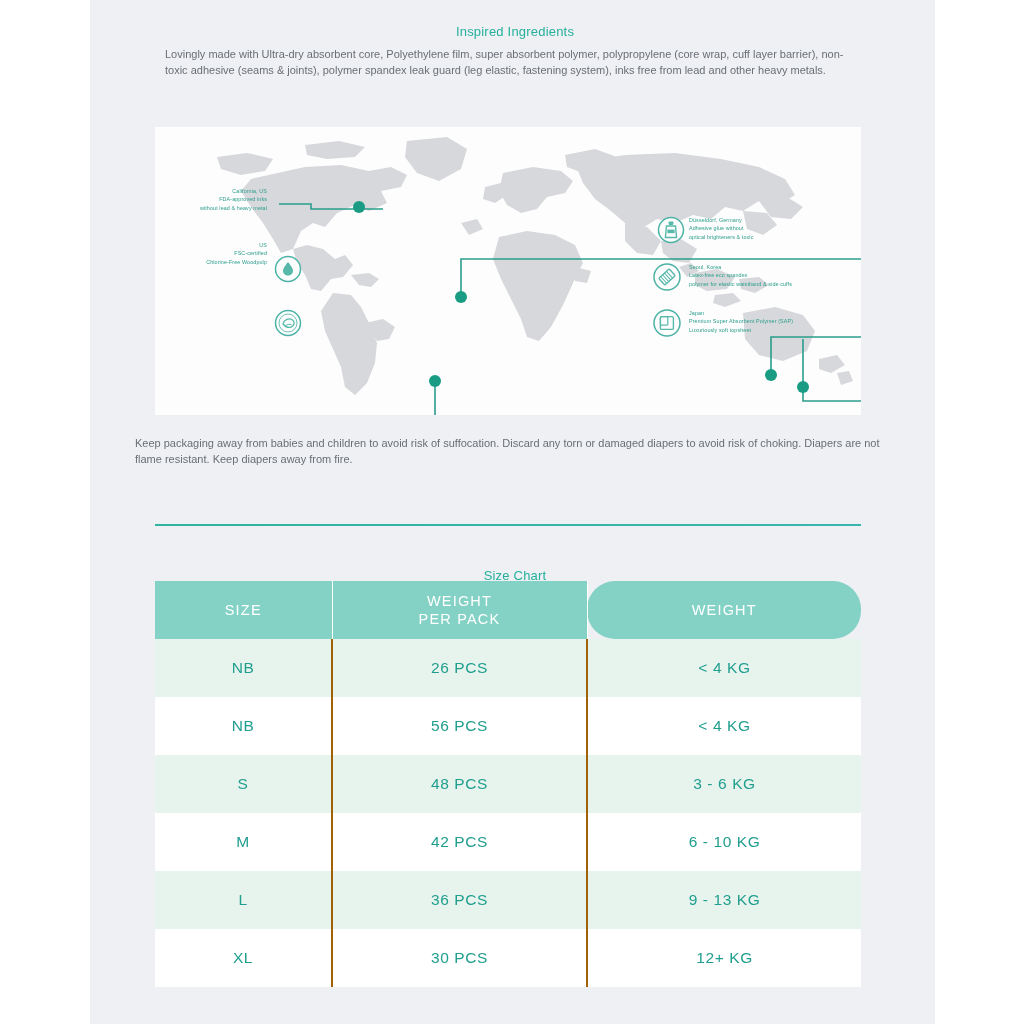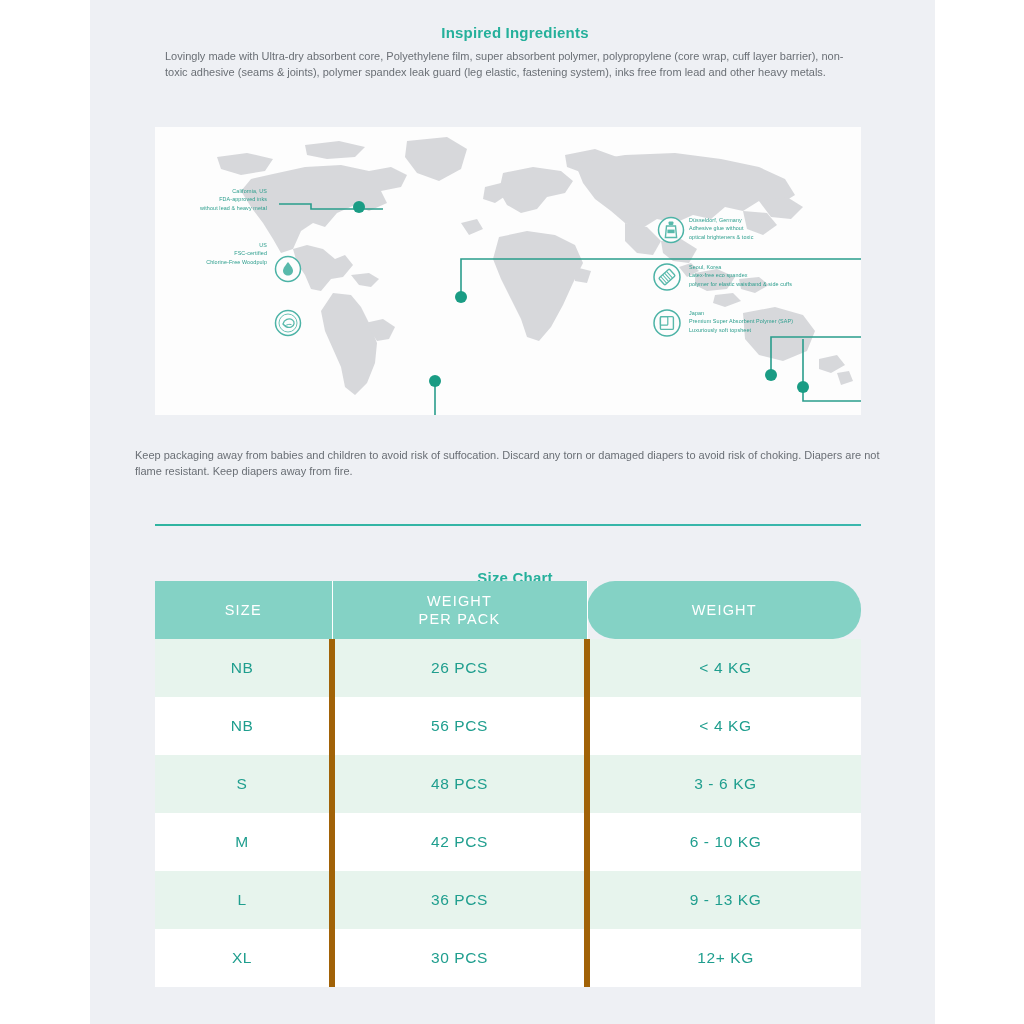--- a/index.html
+++ b/index.html
@@ -15,22 +15,22 @@
     background:#eef0f4;
   }
   .inner{
     position:absolute;left:65px;top:0;width:720px;
   }
 
   
   .sec-title{
     text-align:center;
     color:#25b09b;
-    font-size:15px;
-    font-weight:700;
+    font-size:13px;
+    font-weight:400;
     letter-spacing:.2px;
   }
   .sec-body{
     text-align:left;
     color:#6a6f75;
     font-size:11px;
     line-height:1.45;
     font-weight:400;
   }
 
@@ -55,21 +55,21 @@
     color:#2a9d8c;
     white-space:nowrap;
     letter-spacing:.1px;
   }
   .map-label.r{text-align:right;}
   .map-label.l{text-align:left;}
 
   
   #safety{position:absolute;left:0;top:436px;width:720px;}
   #safety .sec-title{margin:0 0 9px 0;}
-  #safety .sec-body{margin:12px auto;width:760px;position:relative;left:-20px;}
+  #safety .sec-body{margin:0 auto;width:760px;position:relative;left:-20px;}
 
   
   #divider{
     position:absolute;left:65px;top:524px;
     width:706px;height:2px;
     background:linear-gradient(90deg,#2fb4a0,#3ab7ad);
   }
 
   
   #sizechart-title{
@@ -96,21 +96,21 @@
     line-height:1.25;
   }
   #table th:last-child{border-right:none;border-radius:28px;}
   #table td{
     text-align:center;
     color:#1f9e8e;
     font-size:15.5px;
     letter-spacing:.6px;
     height:56px;
     vertical-align:middle;
-    border-right:6px solid #a16207;
+    border-right:2px solid #a16207;
   }
   #table td:last-child{border-right:none;}
   #table tbody tr:nth-child(odd) td{background:#e7f4ed;}
   #table tbody tr:nth-child(even) td{background:#ffffff;}
 </style>
 </head>
 <body>
 
 <div class="page">
   <div class="inner">

